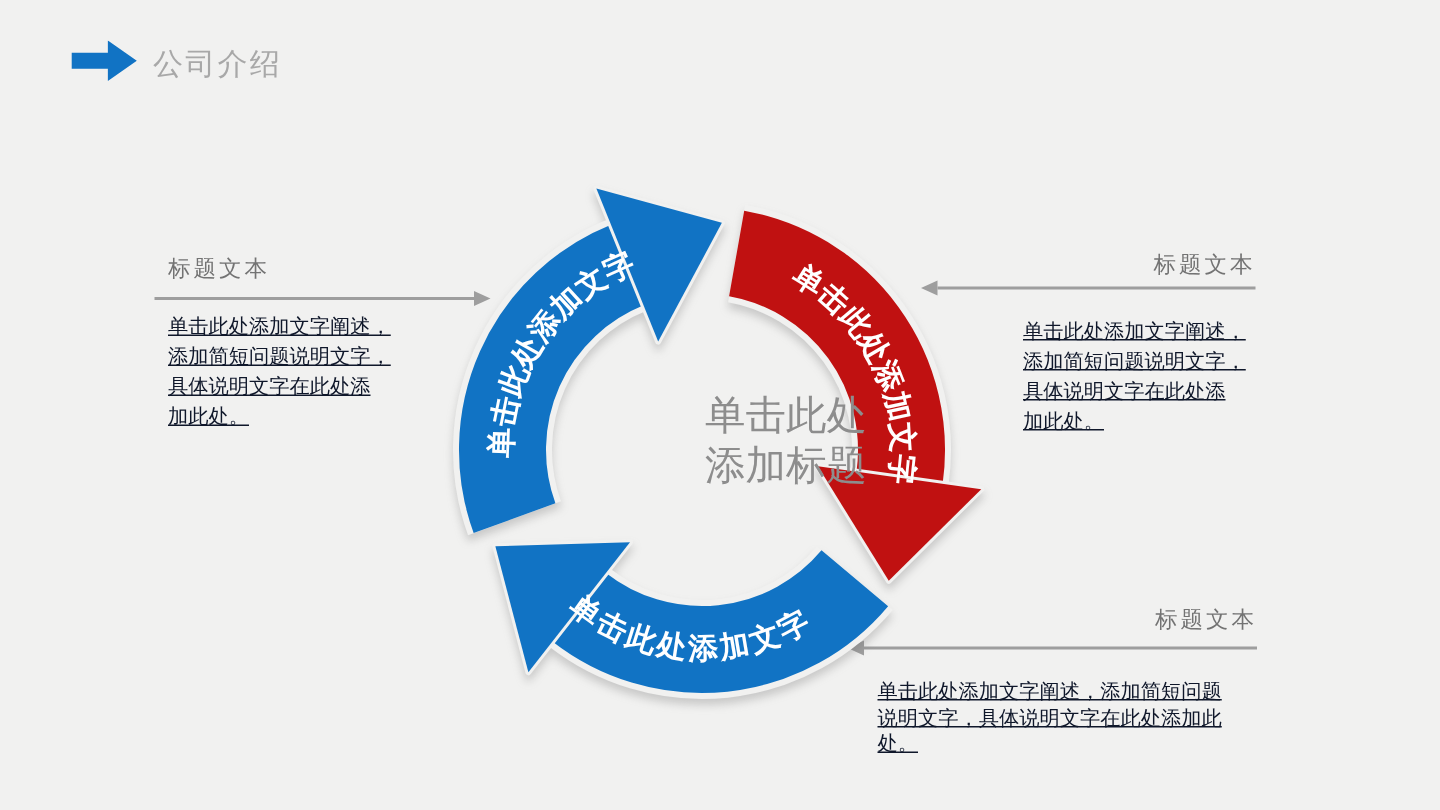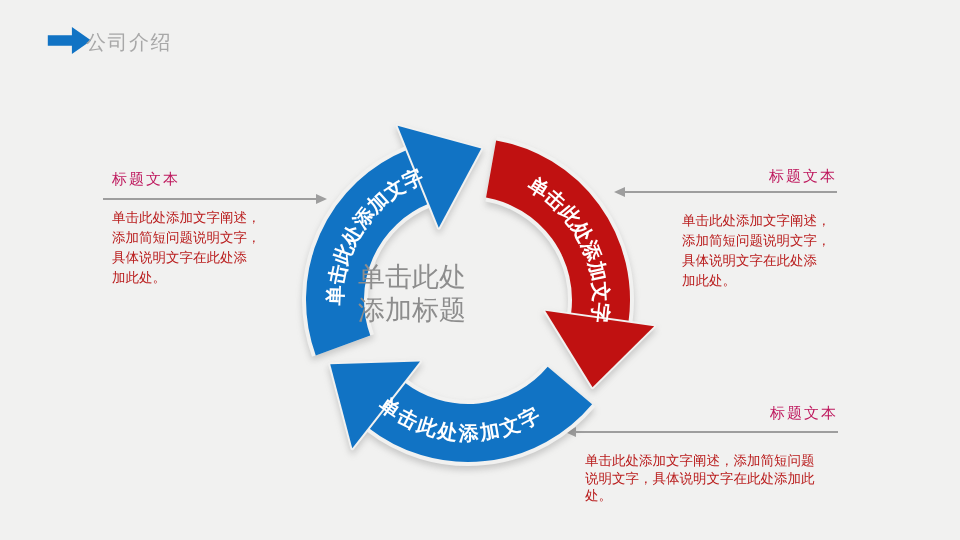--- a/index.html
+++ b/index.html
@@ -1,41 +1,41 @@
 <!DOCTYPE html>
 <html><head>
 <meta charset="utf-8">
 <style>
   html,body{margin:0;padding:0;}
   body{width:960px;height:540px;overflow:hidden;font-family:"Liberation Sans","DejaVu Sans",sans-serif;}
   .slide{position:relative;width:960px;height:540px;background:#F1F1F0;}
 
   
   .hdr-icon{position:absolute;left:47px;top:27px;width:45px;height:27px;}
-  .hdr-title{position:absolute;left:86px;top:29px;font-size:20px;letter-spacing:1.5px;color:#A8A8A8;}
+  .hdr-title{position:absolute;left:102px;top:29px;font-size:20px;letter-spacing:1.5px;color:#A8A8A8;}
 
   
-  .co-title{position:absolute;font-size:15px;letter-spacing:2px;color:#be185d;}
+  .co-title{position:absolute;font-size:15px;letter-spacing:2px;color:#737373;}
   .co-title.r{text-align:right;}
-  .co-body{position:absolute;font-size:13.5px;color:#b91c1c;white-space:pre-line;}
+  .co-body{position:absolute;font-size:13.5px;color:#0f172a;white-space:pre-line;text-decoration:underline;}
   .shaft{position:absolute;height:2px;background:#9E9E9E;}
   .tri{position:absolute;width:0;height:0;border-top:5px solid transparent;border-bottom:5px solid transparent;}
   .tri.pt-right{border-left:11px solid #9E9E9E;}
   .tri.pt-left{border-right:11px solid #9E9E9E;}
 
   
   .diagram-svg{position:absolute;left:268px;top:100px;width:400px;height:400px;overflow:visible;}
   .arrow-seg{filter:drop-shadow(0 4px 3px rgba(110,110,110,0.30));}
   .halo{fill:none;stroke:#F1F1F0;stroke-width:66;}
   .bodyarc{fill:none;stroke-width:58;}
   .head{stroke:#F1F1F0;stroke-width:4;paint-order:stroke fill;stroke-linejoin:round;}
   .textarc{fill:none;stroke:none;}
   .arc-label{fill:#FFFFFF;font-size:20px;letter-spacing:1px;font-weight:600;
              font-family:"Liberation Sans","DejaVu Sans",sans-serif;}
-  .center-title{position:absolute;left:358px;top:261px;width:220px;text-align:left;
+  .center-title{position:absolute;left:358px;top:261px;width:220px;text-align:right;
                 font-size:27px;line-height:33px;color:#8D8D8D;white-space:pre-line;}
 </style>
 </head>
 <body>
 
 <div class="slide">
 
   <svg class="hdr-icon" viewBox="0 0 45 28">
     <polygon id="hdr-arrow-poly" points="0,8.5 25,8.5 25,0 45,14 25,28 25,19.5 0,19.5" fill="#1173C4"></polygon>
   </svg>

